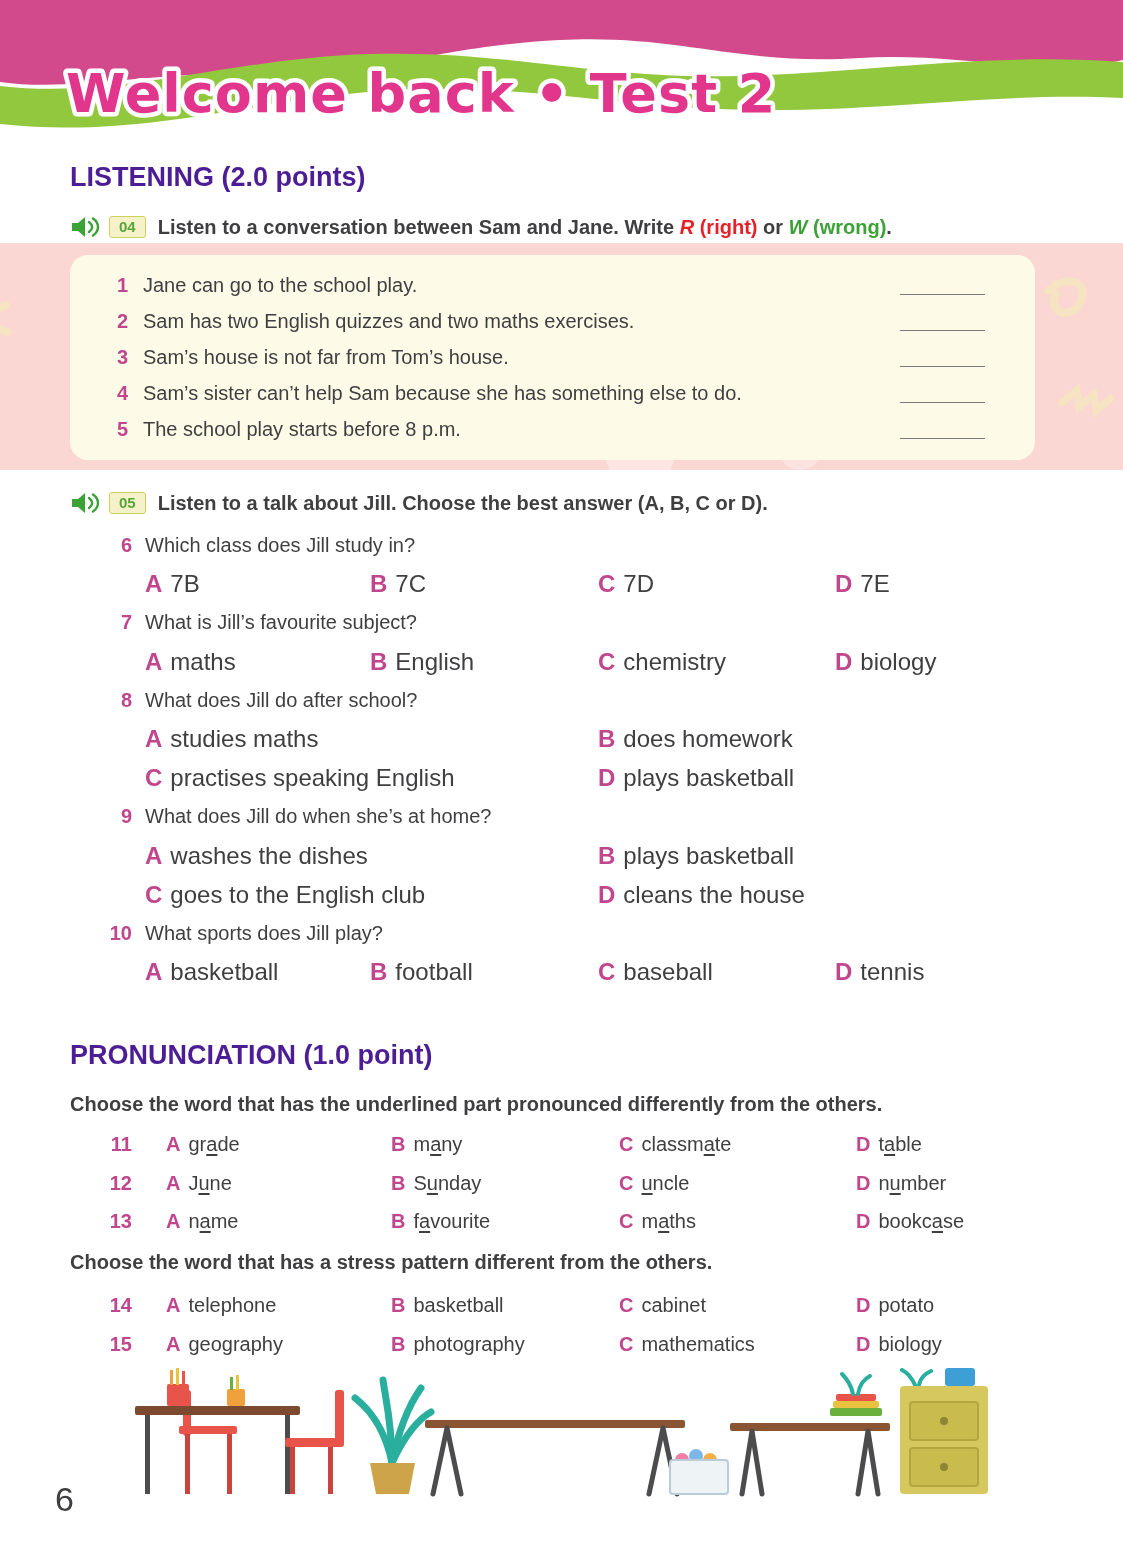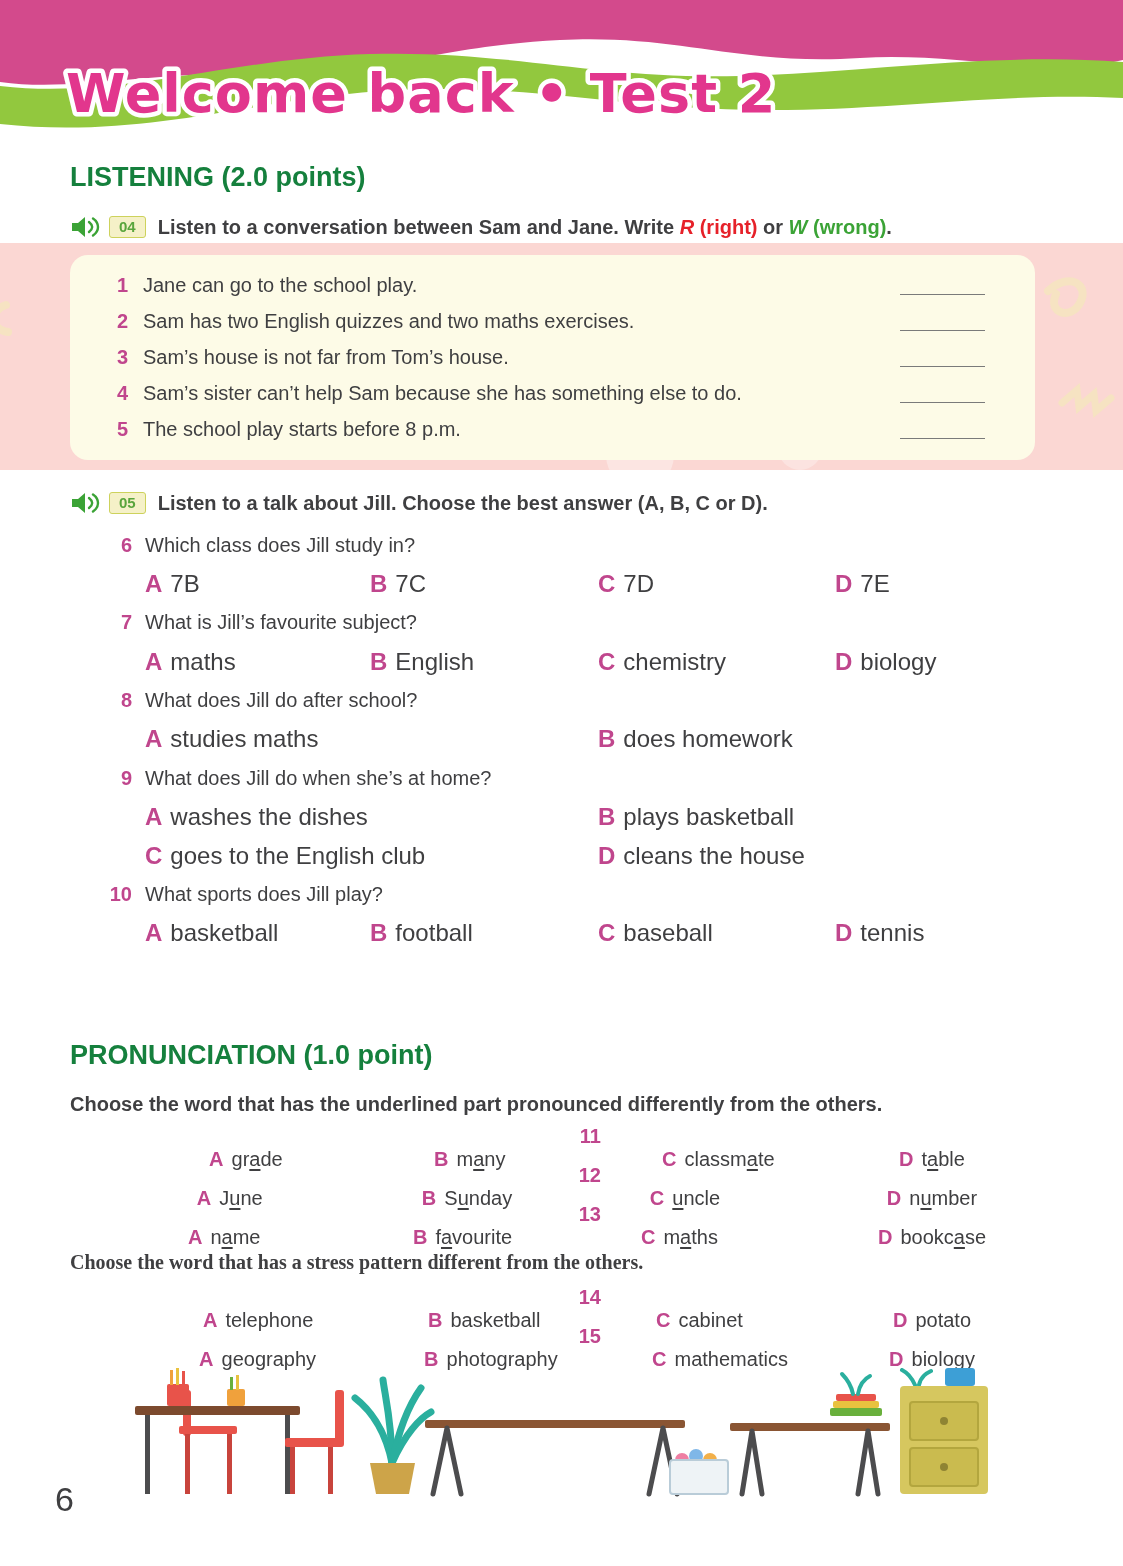--- a/index.html
+++ b/index.html
@@ -12,21 +12,21 @@
   
   .banner { position:absolute; top:0; left:0; width:971px; height:160px; }
   .banner svg { position:absolute; top:0; left:0; }
   .bubble-title {
     font-family:"DejaVu Sans", sans-serif; font-weight:800; font-size:54px;
     fill:#e2368d; stroke:#ffffff; stroke-width:9px; paint-order:stroke;
     stroke-linejoin:round; letter-spacing:1px;
   }
   
   .section-heading {
-    position:absolute; left:70px; font-size:27px; font-weight:bold; color:#15803d;
+    position:absolute; left:70px; font-size:27px; font-weight:bold; color:#4c1d95;
   }
   
   .task-line { position:absolute; left:70px; display:flex; align-items:center; gap:9px; height:30px; }
   .speaker-icon { width:30px; height:26px; flex:0 0 auto; }
   .track-badge {
     background:#f5f1c8; border:1.5px solid #cdd25c; color:#5aa53c;
     font-weight:bold; font-size:15px; padding:1px 9px; border-radius:3px; line-height:18px;
   }
   .task-text { font-size:20px; font-weight:bold; color:#3f3f41; margin-left:3px; white-space:nowrap; }
   .task-text .red { color:#e62129; }
@@ -51,21 +51,21 @@
   .q-num { width:62px; text-align:right; margin-right:13px; font-weight:bold; color:#c0468d; flex:0 0 auto; }
   .q-text { font-weight:normal; }
   .opt-row { display:grid; margin-left:75px; height:38.8px; align-items:center; font-size:24px; }
   .cols4 { grid-template-columns:225px 228px 237px auto; }
   .cols2 { grid-template-columns:453px auto; }
   .opt { white-space:nowrap; }
   .letter { color:#c0468d; font-weight:bold; margin-right:8px; font-style:normal; }
   
   .bold-line { position:absolute; left:70px; font-size:20px; font-weight:bold; }
   .p-block { position:absolute; left:70px; right:40px; }
-  .p-row { display:flex; align-items:center; height:38.8px; font-size:20px;flex-direction:column; }
+  .p-row { display:flex; align-items:center; height:38.8px; font-size:20px; }
   .opt-grid { display:grid; grid-template-columns:225px 228px 237px auto; flex:1; margin-left:21px; align-items:center; }
   .u { text-decoration:underline; text-underline-offset:3px; text-decoration-thickness:1.5px; }
   
   .illustration { position:absolute; top:1368px; left:115px; width:900px; height:130px; }
   .page-number { position:absolute; left:55px; top:1480px; font-size:34px; color:#3f3f41; }
 </style>
 </head>
 <body>
 
 <div class="page">
@@ -167,20 +167,24 @@
     </div>
 
     <div class="row">
       <span class="q-num">8</span>
       <span class="q-text">What does Jill do after school?</span>
     </div>
     <div class="opt-row cols2">
       <span class="opt"><b class="letter">A</b><span>studies maths</span></span>
       <span class="opt"><b class="letter">B</b><span>does homework</span></span>
     </div>
+    <div class="opt-row cols2">
+      <span class="opt"><b class="letter">C</b><span>practises speaking English</span></span>
+      <span class="opt"><b class="letter">D</b><span>plays basketball</span></span>
+    </div>
 
     <div class="row">
       <span class="q-num">9</span>
       <span class="q-text">What does Jill do when she’s at home?</span>
     </div>
     <div class="opt-row cols2">
       <span class="opt"><b class="letter">A</b><span>washes the dishes</span></span>
       <span class="opt"><b class="letter">B</b><span>plays basketball</span></span>
     </div>
     <div class="opt-row cols2">
@@ -230,21 +234,21 @@
       <span class="q-num">13</span>
       <div class="opt-grid">
         <span class="opt"><b class="letter">A</b><span><span>n</span><span class="u">a</span><span>me</span></span></span>
         <span class="opt"><b class="letter">B</b><span><span>f</span><span class="u">a</span><span>vourite</span></span></span>
         <span class="opt"><b class="letter">C</b><span><span>m</span><span class="u">a</span><span>ths</span></span></span>
         <span class="opt"><b class="letter">D</b><span><span>bookc</span><span class="u">a</span><span>se</span></span></span>
       </div>
     </div>
   </div>
 
-  <p class="bold-line" style="top:1251px;font-family:Liberation Serif, serif;">Choose the word that has a stress pattern different from the others.</p>
+  <p class="bold-line" style="top:1251px;">Choose the word that has a stress pattern different from the others.</p>
 
   <div class="p-block" style="top:1286px;">
 
     <div class="p-row">
       <span class="q-num">14</span>
       <div class="opt-grid">
         <span class="opt"><b class="letter">A</b><span>telephone</span></span>
         <span class="opt"><b class="letter">B</b><span>basketball</span></span>
         <span class="opt"><b class="letter">C</b><span>cabinet</span></span>
         <span class="opt"><b class="letter">D</b><span>potato</span></span>

